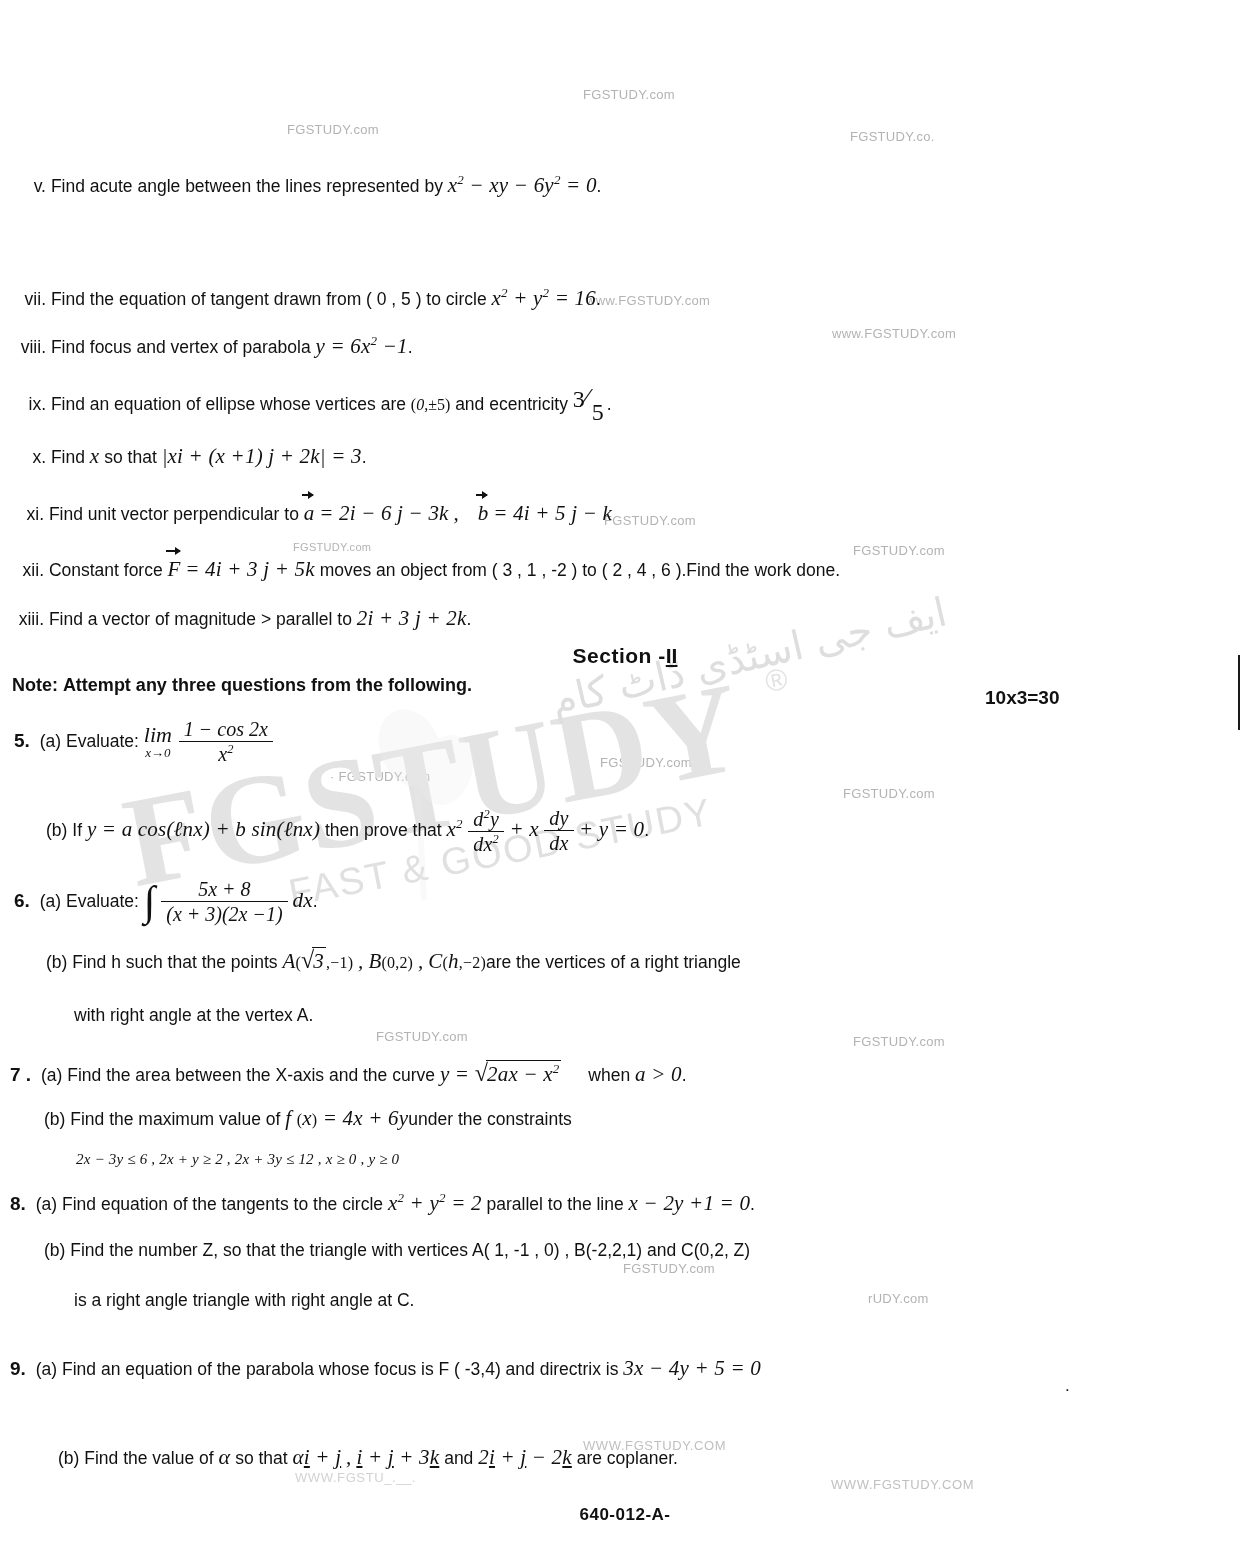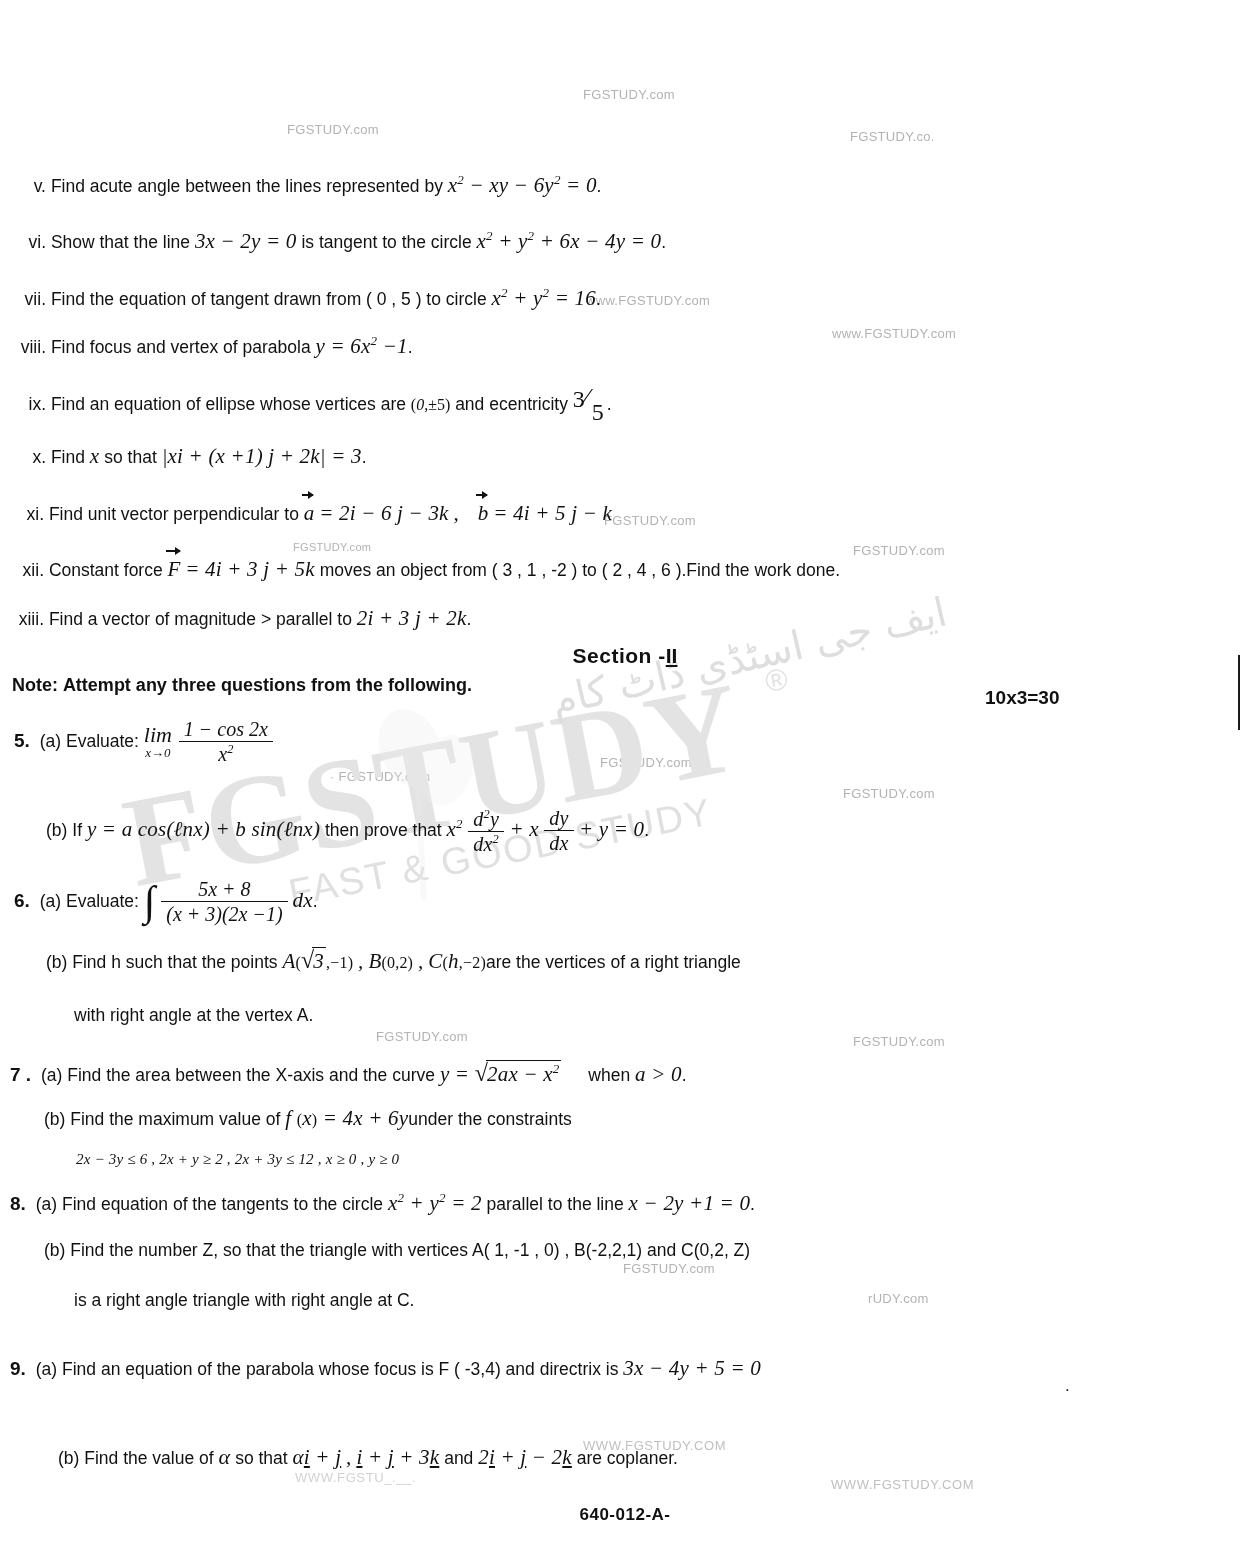--- a/index.html
+++ b/index.html
@@ -128,27 +128,20 @@
   </svg>
 
   <div class="edgebar"></div>
 
   <div class="q" style="left:18px;top:172px;">
     <span class="qn" style="width:28px">v.</span>
     <span class="txt">Find acute angle between the lines represented by</span>
     <span class="mth">x<sup class="s">2</sup> − xy − 6y<sup class="s">2</sup> = 0</span><span class="txt">.</span>
   </div>
 
-  <div class="q" style="left:18px;top:228px;">
-    <span class="qn" style="width:28px">vi.</span>
-    <span class="txt">Show that the line</span>
-    <span class="mth">3x − 2y = 0</span>
-    <span class="txt">is tangent to the circle</span>
-    <span class="mth">x<sup class="s">2</sup> + y<sup class="s">2</sup> + 6x − 4y = 0</span><span class="txt">.</span>
-  </div>
 
   <div class="q" style="left:18px;top:285px;">
     <span class="qn" style="width:28px">vii.</span>
     <span class="txt">Find the equation of tangent drawn from ( 0 , 5 ) to circle</span>
     <span class="mth">x<sup class="s">2</sup> + y<sup class="s">2</sup> = 16</span><span class="txt">.</span>
   </div>
 
   <div class="q" style="left:12px;top:333px;">
     <span class="qn" style="width:34px">viii.</span>
     <span class="txt">Find focus and vertex of parabola</span>

